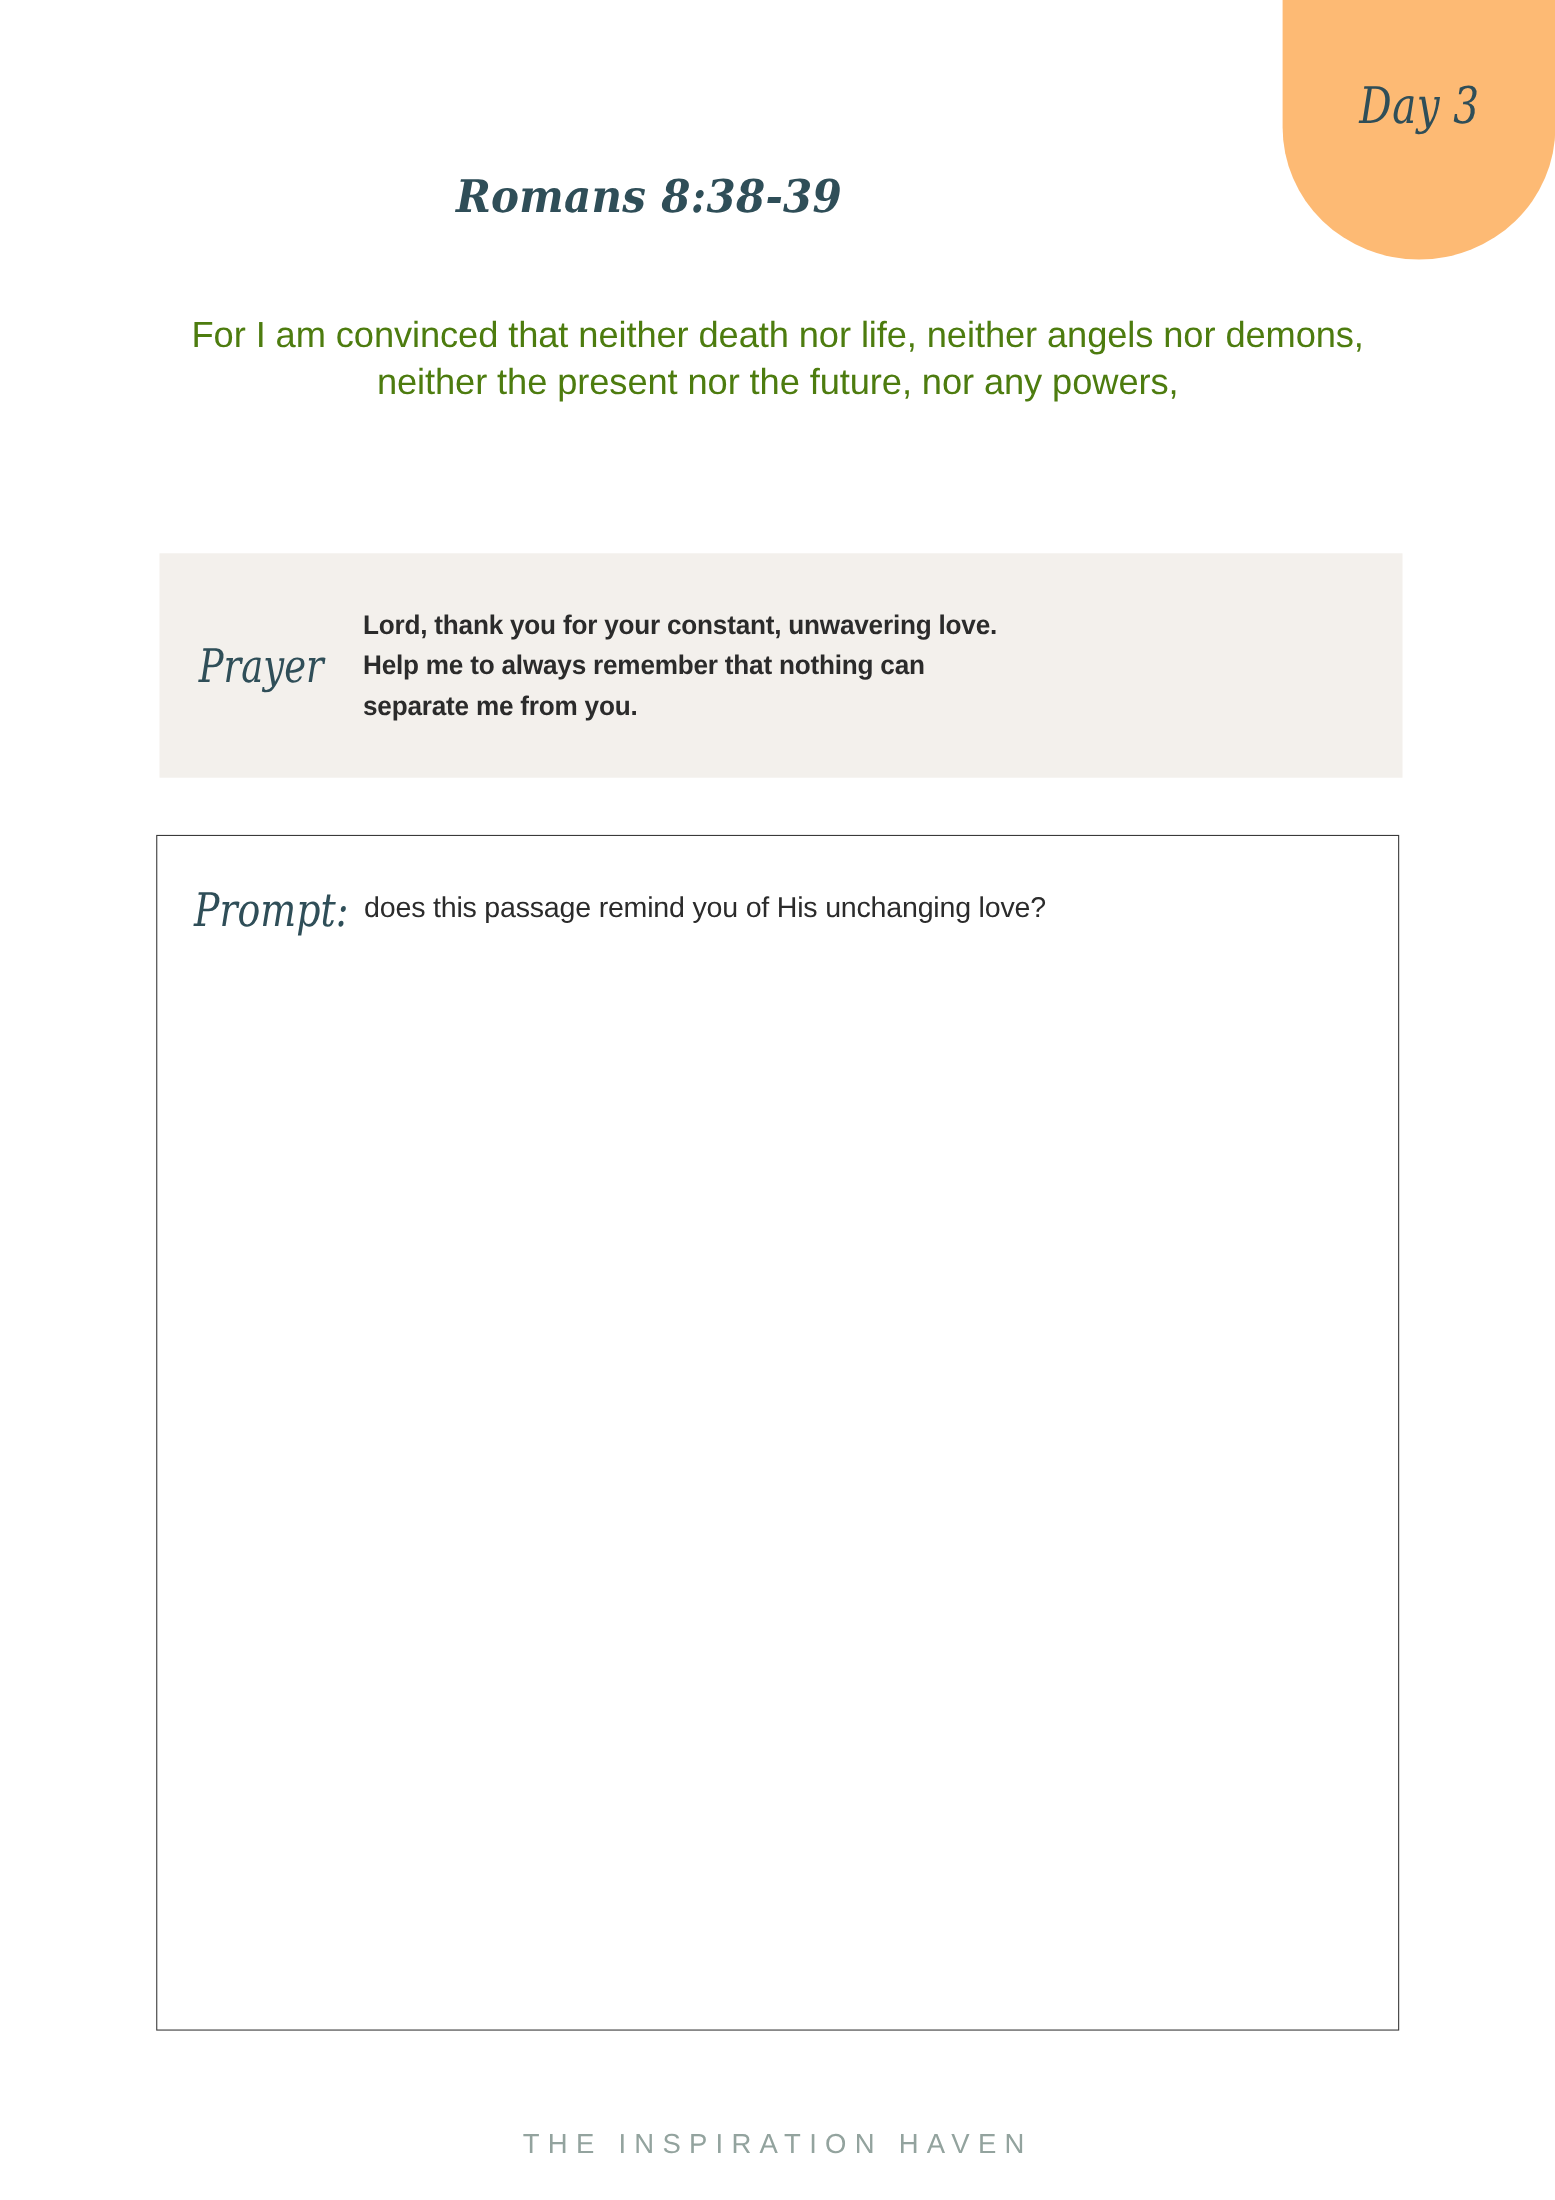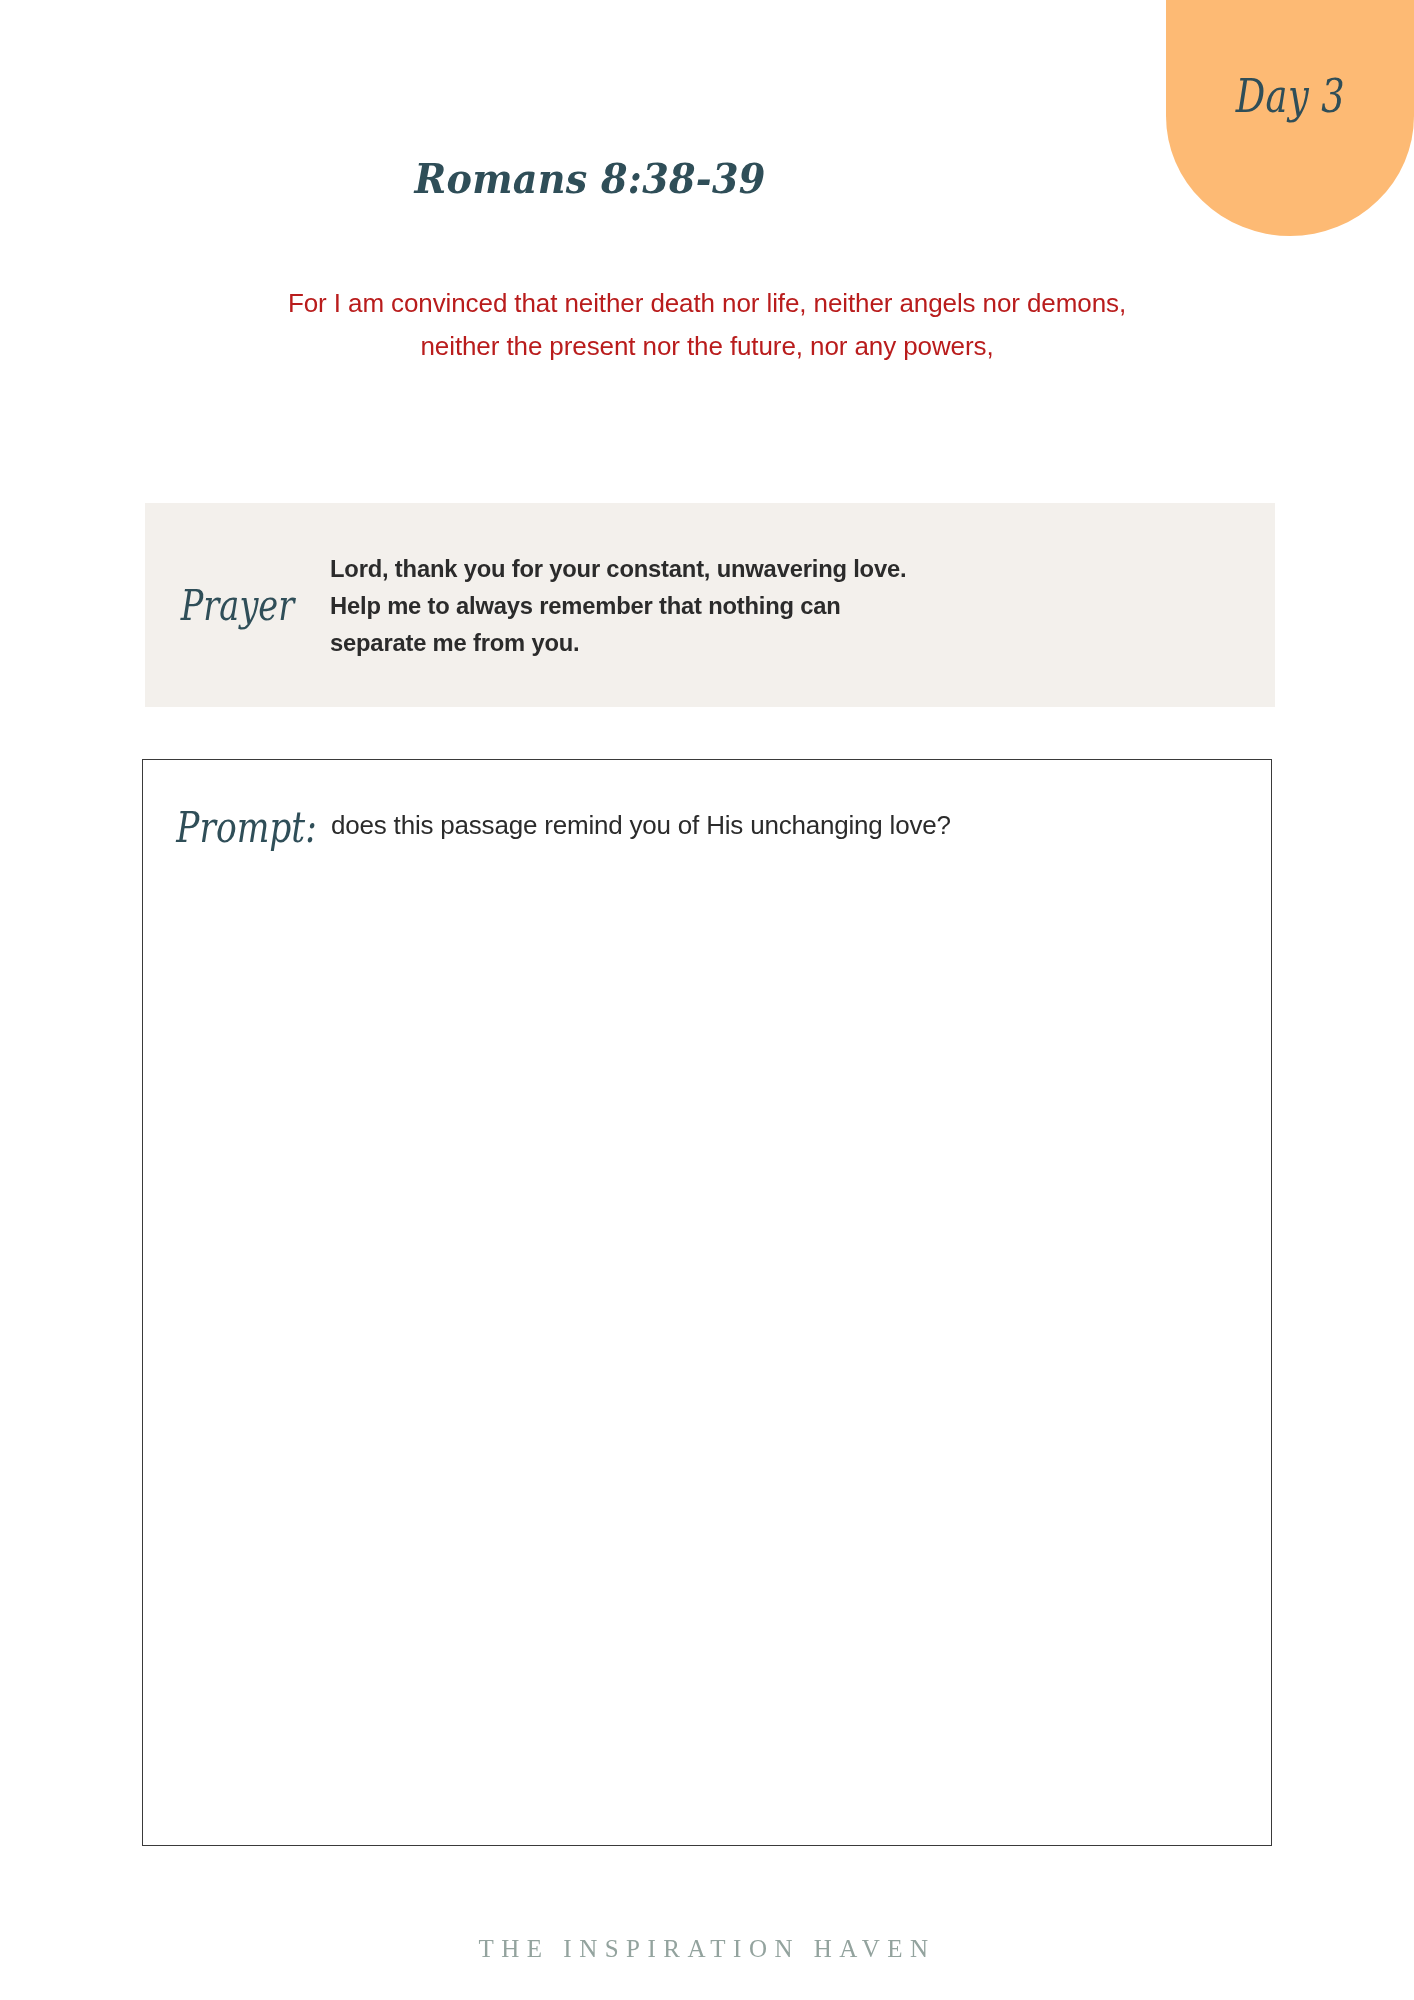--- a/index.html
+++ b/index.html
@@ -65,23 +65,23 @@
   }
 
   
   .verse-body {
     position: absolute;
     top: 282px;
     left: 107px;
     width: 1200px;
     text-align: center;
     font-family: "Liberation Sans", sans-serif;
-    font-size: 26px;
+    font-size: 33px;
     line-height: 43px;
-    color: #b91c1c;
+    color: #4d7c0f;
     letter-spacing: -0.1px;
   }
 
   .verse-body .vline {
     display: block;
     white-space: nowrap;
   }
 
   
   .prayer-panel {
@@ -174,21 +174,21 @@
     height: 880px;
   }
 
   
   .footer {
     position: absolute;
     top: 1935px;
     left: 0;
     width: 1414px;
     text-align: center;
-    font-family: Liberation Serif, serif;
+    font-family: Liberation Sans, sans-serif;
     font-size: 25px;
     letter-spacing: 7.5px;
     color: #93A39E;
   }
 </style>
 </head>
 <body>
 
 <div class="page">
 

